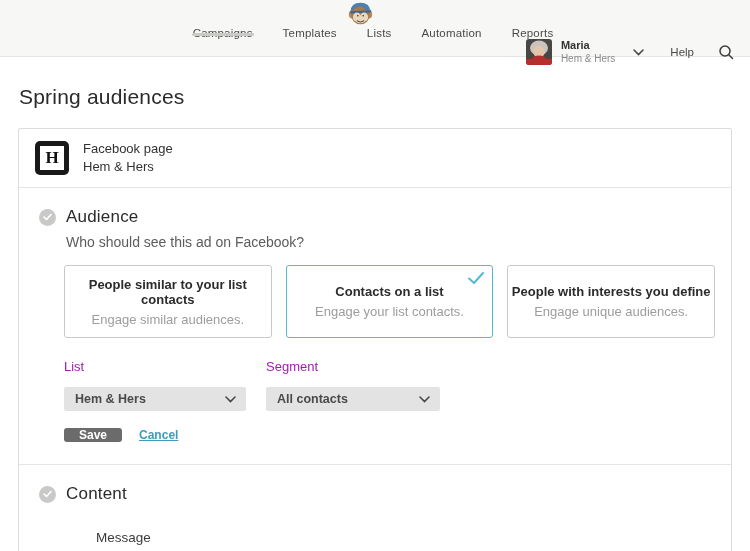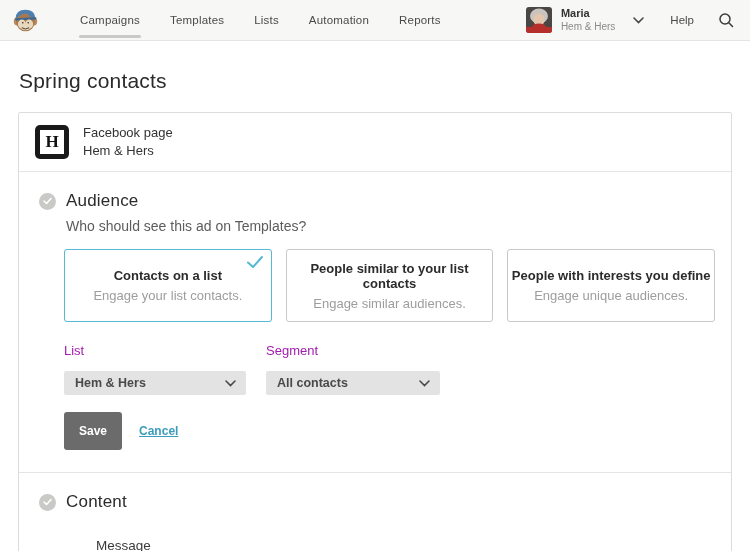--- a/index.html
+++ b/index.html
@@ -6,26 +6,27 @@
   html,body { width:750px; height:551px; overflow:hidden; }
   body {
     font-family:"Liberation Sans", sans-serif;
     background:#ffffff;
     color:#2b2b2b;
     position:relative;
   }
 
   
   .topnav {
-    height:41px;
+    height:57px;
     background:#f7f7f5;
     border-bottom:1px solid #e4e4e1;
     display:flex;
     align-items:center;
     padding:0 16px 0 12px;
+    flex-direction:column;
   }
   .logo { width:27px; height:27px; margin-right:26px; flex:0 0 auto; cursor:pointer; }
   .nav-links { display:flex; align-items:stretch; height:41px; }
   .nav-item {
     display:flex; align-items:center;
     padding:0 15px;
     font-size:11.5px;
     color:#4a4a4a;
     letter-spacing:.2px;
     position:relative;
@@ -143,21 +144,21 @@
 
   
   .actions { display:flex; align-items:center; margin:17px 0 0 25px; }
   .btn-save {
     background:#6b6b6b;
     color:#fff;
     font-size:12px;
     font-weight:bold;
     border:none;
     border-radius:3px;
-    padding:12px 15px;
+    padding:0 15px;
     cursor:pointer;
     font-family:"Liberation Sans", sans-serif;
   }
   .link-cancel {
     margin-left:17px;
     font-size:12px;
     font-weight:bold;
     color:#3d9cbe;
     text-decoration:underline;
     cursor:pointer;
@@ -226,21 +227,21 @@
     <span class="help-link">Help</span>
     <span class="search-btn">
       <svg width="16" height="16" viewBox="0 0 16 16">
           <circle cx="7" cy="7" r="5" stroke="#3b3b3b" stroke-width="1.5" fill="none"></circle>
           <line x1="10.8" y1="10.8" x2="14.5" y2="14.5" stroke="#3b3b3b" stroke-width="1.5" stroke-linecap="round"></line>
         </svg>
     </span>
   </div>
 </div>
 
-<h1 class="page-title">Spring contacts</h1>
+<h1 class="page-title">Spring audiences</h1>
 
 <div class="card">
 
   <div class="fb-row">
     <div class="fb-icon">
       <div class="fb-icon-inner">H</div>
     </div>
     <div class="fb-text">
       <div>Facebook page</div>
       <div>Hem &amp; Hers</div>
@@ -251,36 +252,36 @@
 
   <div class="section">
     <div class="section-head">
       <span class="step-circle">
         <svg width="9" height="8" viewBox="0 0 9 8">
             <path d="M1 4 L3.5 6.5 L8 1.5" stroke="#ffffff" stroke-width="1.6" fill="none" stroke-linecap="round" stroke-linejoin="round"></path>
           </svg>
       </span>
       <span class="section-title">Audience</span>
     </div>
-    <div class="section-question">Who should see this ad on Templates?</div>
+    <div class="section-question">Who should see this ad on Facebook?</div>
 
     <div class="options">
+      <div class="option">
+
+        <div class="option-title">People similar to your list contacts</div>
+        <div class="option-sub">Engage similar audiences.</div>
+      </div>
       <div class="option selected">
         <span class="option-check">
           <svg width="18" height="14" viewBox="0 0 18 14">
               <path d="M2 7.5 L7 12 L16 2" stroke="#54b9d5" stroke-width="2" fill="none" stroke-linecap="round" stroke-linejoin="round"></path>
             </svg>
         </span>
         <div class="option-title">Contacts on a list</div>
         <div class="option-sub">Engage your list contacts.</div>
-      </div>
-      <div class="option">
-
-        <div class="option-title">People similar to your list contacts</div>
-        <div class="option-sub">Engage similar audiences.</div>
       </div>
       <div class="option">
 
         <div class="option-title">People with interests you define</div>
         <div class="option-sub">Engage unique audiences.</div>
       </div>
     </div>
 
     <div class="fields">
       <div class="field">

